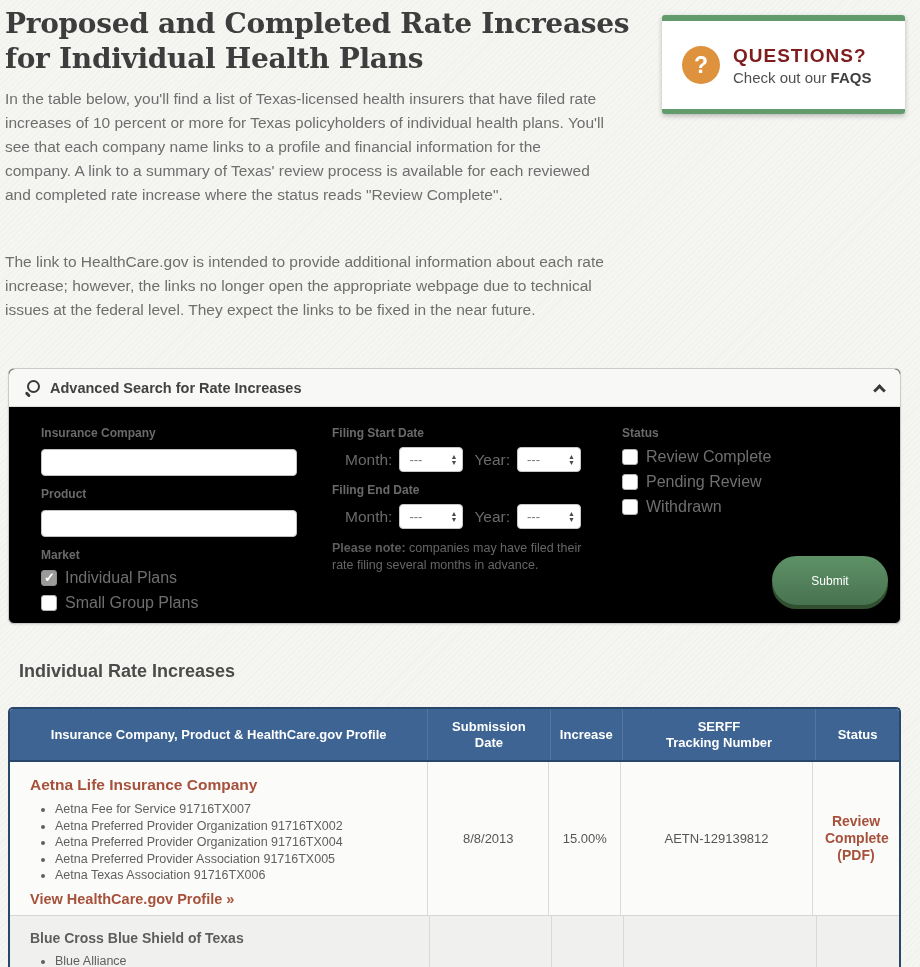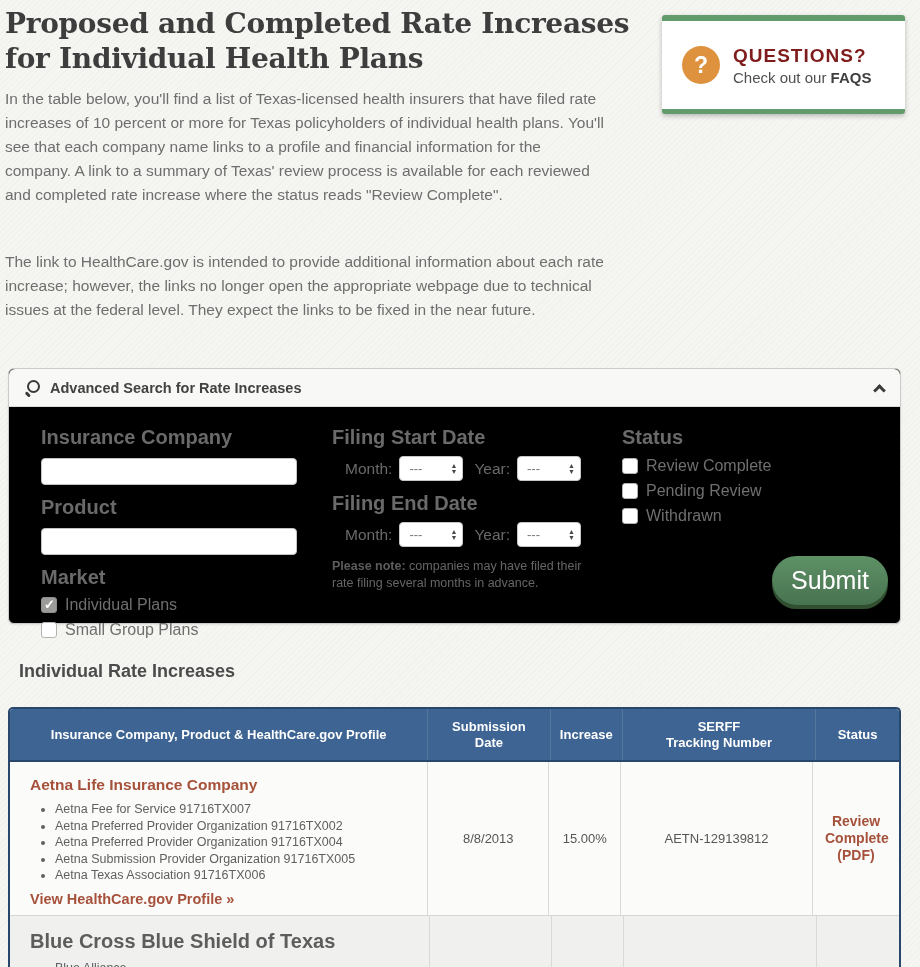--- a/index.html
+++ b/index.html
@@ -60,21 +60,21 @@
   }
   .panel-title { font-weight:bold; font-size:14.5px; color:#424242; }
   .chevron-up {
     margin-left:auto; width:9px; height:9px; margin-top:5px;
     border-top:3px solid #3a3a3a; border-left:3px solid #3a3a3a; transform:rotate(45deg);
   }
   .col { position:absolute; top:57px; }
   #col1 { left:32px; width:256px; }
   #col2 { left:323px; width:270px; }
   #col3 { left:613px; width:272px; }
-  .flabel { font-weight:bold; font-size:20px; color:#6a6a6a; margin-bottom:9px; }
+  .flabel { font-weight:bold; font-size:12px; color:#6a6a6a; margin-bottom:9px; }
   .text-input {
     width:100%; height:27px; border:1px solid #c3c3c1; border-radius:4px;
     background:#fff; font-size:14px; color:#555; padding:0 8px;
   }
   .mt { margin-top:11px; }
   .cbrow { display:flex; align-items:center; margin-bottom:7px; font-size:16px; color:#6f6f6f; cursor:pointer; }
   .cb {
     width:16px; height:16px; border:1px solid #b3b3b1; border-radius:3px;
     background:#fff; margin-right:8px; flex:none; position:relative;
   }
@@ -95,21 +95,21 @@
   .stepper { display:flex; flex-direction:column; align-items:center; }
   .stepper::before { content:"\25B2"; font-size:7px; line-height:6px; color:#4a4a4a; }
   .stepper::after  { content:"\25BC"; font-size:7px; line-height:6px; color:#4a4a4a; }
   .note { margin-top:8px; font-size:12.5px; line-height:17px; color:#666; width:252px; }
   .note b { color:#5c5c5c; }
   .submit-btn {
     position:absolute; right:12px; bottom:18px; width:116px; height:49px;
     border:none; border-radius:25px; cursor:pointer;
     background:linear-gradient(180deg,#5e9166 0%, #487350 100%);
     box-shadow:0 4px 0 #31502f, 0 6px 6px rgba(0,0,0,0.25);
-    color:#fff; font-size:25px; font-family:"Liberation Sans", sans-serif;
+    color:#fff; font-size:12px; font-family:"Liberation Sans", sans-serif;
   }
 
   
   .section-heading { position:absolute; left:19px; top:661px; font-weight:bold; font-size:18px; color:#4b4b4b; }
   .rate-table {
     position:absolute; left:8px; top:707px; width:893px; height:260px;
     border:2px solid #28476a; border-bottom:none; border-radius:5px 5px 0 0;
     overflow:hidden; background:#fbfbf9;
   }
   .thead { display:flex; background:#3d6492; border-bottom:2px solid #28476a; min-height:53px; }
@@ -123,21 +123,21 @@
   .tr { display:flex; }
   .row1 { background:#fbfbf9; min-height:146px; }
   .row2 { background:#f0f0ee; border-top:1px solid #d6d6d4; min-height:120px; }
   .td {
     border-right:1px solid #d9d9d7; display:flex; align-items:center; justify-content:center;
     font-size:13px; color:#565656;
   }
   .td:last-child { border-right:none; }
   .td.main { display:block; padding:13px 20px 8px; }
   .company-link { display:inline-block; font-weight:bold; font-size:15.5px; color:#a6513b; text-decoration:none; margin:1px 0 3px; cursor:pointer; }
-  .company-name { display:inline-block; font-weight:bold; font-size:20px; color:#5d5d5d; margin:1px 0 3px; }
+  .company-name { display:inline-block; font-weight:bold; font-size:14px; color:#5d5d5d; margin:1px 0 3px; }
   .plist { margin:6px 0 5px; padding-left:25px; list-style:disc; }
   .plist li { font-size:12.5px; color:#606060; line-height:13px; margin-bottom:3.5px; }
   .profile-link { display:inline-block; font-weight:bold; font-size:14.5px; color:#a6513b; text-decoration:none; margin-top:4px; cursor:pointer; }
   .status-link {
     display:block; width:100%; font-weight:bold; font-size:14px; color:#a6513b;
     text-align:center; line-height:17px; padding:0 12px; text-decoration:none; cursor:pointer;
   }
 </style>
 </head>
 <body>
@@ -259,21 +259,21 @@
     </div>
   </div>
 
   <div class="tr row1">
     <div class="td main c1">
       <a class="company-link">Aetna Life Insurance Company</a>
       <ul class="plist">
         <li>Aetna Fee for Service 91716TX007</li>
         <li>Aetna Preferred Provider Organization 91716TX002</li>
         <li>Aetna Preferred Provider Organization 91716TX004</li>
-        <li>Aetna Submission Provider Organization 91716TX005</li>
+        <li>Aetna Preferred Provider Association 91716TX005</li>
         <li>Aetna Texas Association 91716TX006</li>
       </ul>
       <a class="profile-link">View HealthCare.gov Profile »</a>
     </div>
     <div class="td c2">8/8/2013</div>
     <div class="td c3">15.00%</div>
     <div class="td c4">AETN-129139812</div>
     <div class="td c5">
       <a class="status-link">Review Complete (PDF)</a>
     </div>

